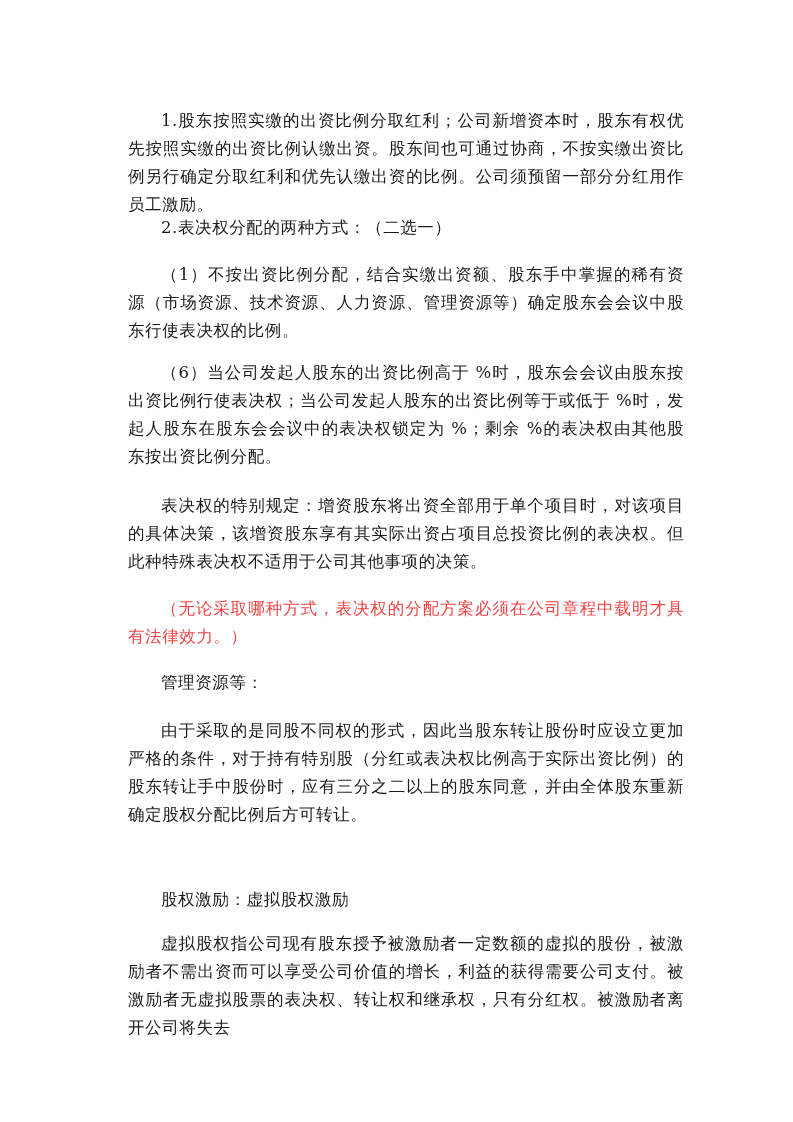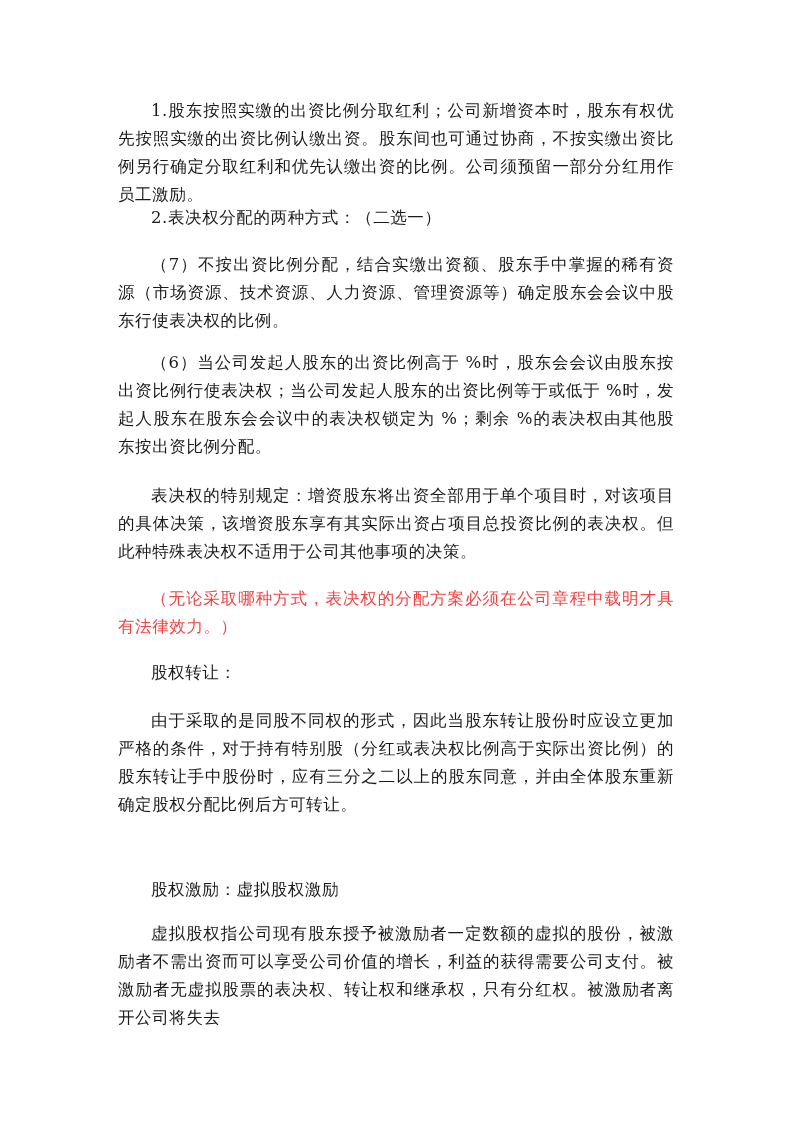--- a/index.html
+++ b/index.html
@@ -1,30 +1,30 @@
 <!DOCTYPE html>
 <html><head>
 <meta charset="utf-8">
 <style>
   html, body { margin: 0; padding: 0; background: #ffffff; }
   body { width: 793px; height: 1122px; position: relative; overflow: hidden;
          font-family: "DejaVu Serif", "Liberation Serif", serif; color: #1a1a1a; }
   .page { position: absolute; left: 118px; top: 0; width: 556px; }
   .p { position: absolute; left: 0; width: 556px; font-size: 16.5px; line-height: 28px;
-       text-indent: 33px; text-align: justify; letter-spacing: 0.6px; margin: 0; }
+       text-indent: 33px; text-align: justify; letter-spacing: 0.6px; margin: 10px; }
   .bold { font-weight: normal; }
   .red { color: #ef4444; }
 </style>
 </head>
 <body>
 
 <div class="page">
   <p class="p" style="top:97px">1.股东按照实缴的出资比例分取红利；公司新增资本时，股东有权优先按照实缴的出资比例认缴出资。股东间也可通过协商，不按实缴出资比例另行确定分取红利和优先认缴出资的比例。公司须预留一部分分红用作员工激励。</p>
   <p class="p" style="top:204px">2.表决权分配的两种方式：（二选一）</p>
-  <p class="p" style="top:251px">（7）不按出资比例分配，结合实缴出资额、股东手中掌握的稀有资源（市场资源、技术资源、人力资源、管理资源等）确定股东会会议中股东行使表决权的比例。</p>
+  <p class="p" style="top:251px">（1）不按出资比例分配，结合实缴出资额、股东手中掌握的稀有资源（市场资源、技术资源、人力资源、管理资源等）确定股东会会议中股东行使表决权的比例。</p>
   <p class="p" style="top:349px">（6）当公司发起人股东的出资比例高于 %时，股东会会议由股东按出资比例行使表决权；当公司发起人股东的出资比例等于或低于 %时，发起人股东在股东会会议中的表决权锁定为 %；剩余 %的表决权由其他股东按出资比例分配。</p>
   <p class="p" style="top:482px"><span class="bold">表决权的特别规定</span><span>：增资股东将出资全部用于单个项目时，对该项目的具体决策，该增资股东享有其实际出资占项目总投资比例的表决权。但此种特殊表决权不适用于公司其他事项的决策。</span></p>
   <p class="p red" style="top:585px">（无论采取哪种方式，表决权的分配方案必须在公司章程中载明才具有法律效力。）</p>
-  <p class="p" style="top:659px">股权转让：</p>
+  <p class="p" style="top:659px">管理资源等：</p>
   <p class="p" style="top:707px">由于采取的是同股不同权的形式，因此当股东转让股份时应设立更加严格的条件，对于持有特别股（分红或表决权比例高于实际出资比例）的股东转让手中股份时，应有三分之二以上的股东同意，并由全体股东重新确定股权分配比例后方可转让。</p>
   <p class="p" style="top:876px">股权激励：虚拟股权激励</p>
   <p class="p" style="top:920px">虚拟股权指公司现有股东授予被激励者一定数额的虚拟的股份，被激励者不需出资而可以享受公司价值的增长，利益的获得需要公司支付。被激励者无虚拟股票的表决权、转让权和继承权，只有分红权。被激励者离开公司将失去</p>
 </div>
 
 </body></html>

